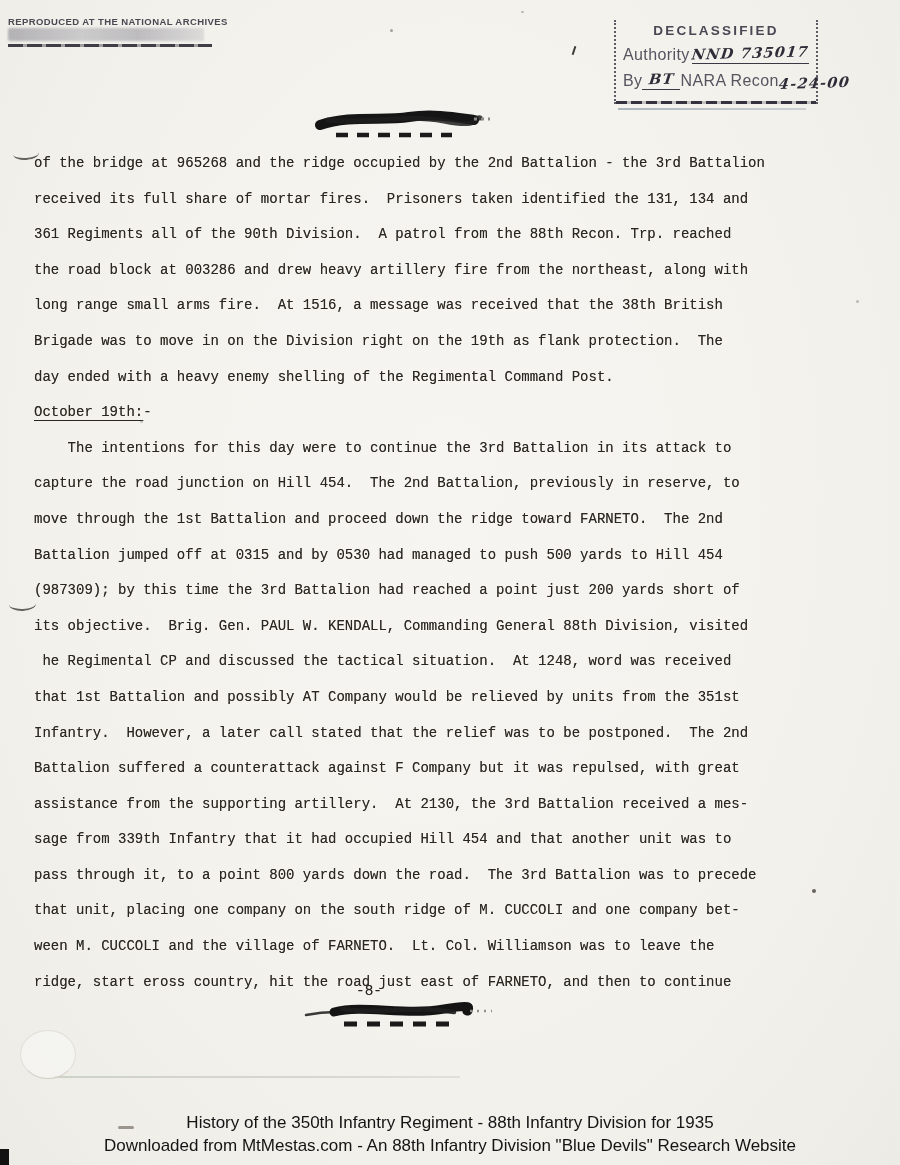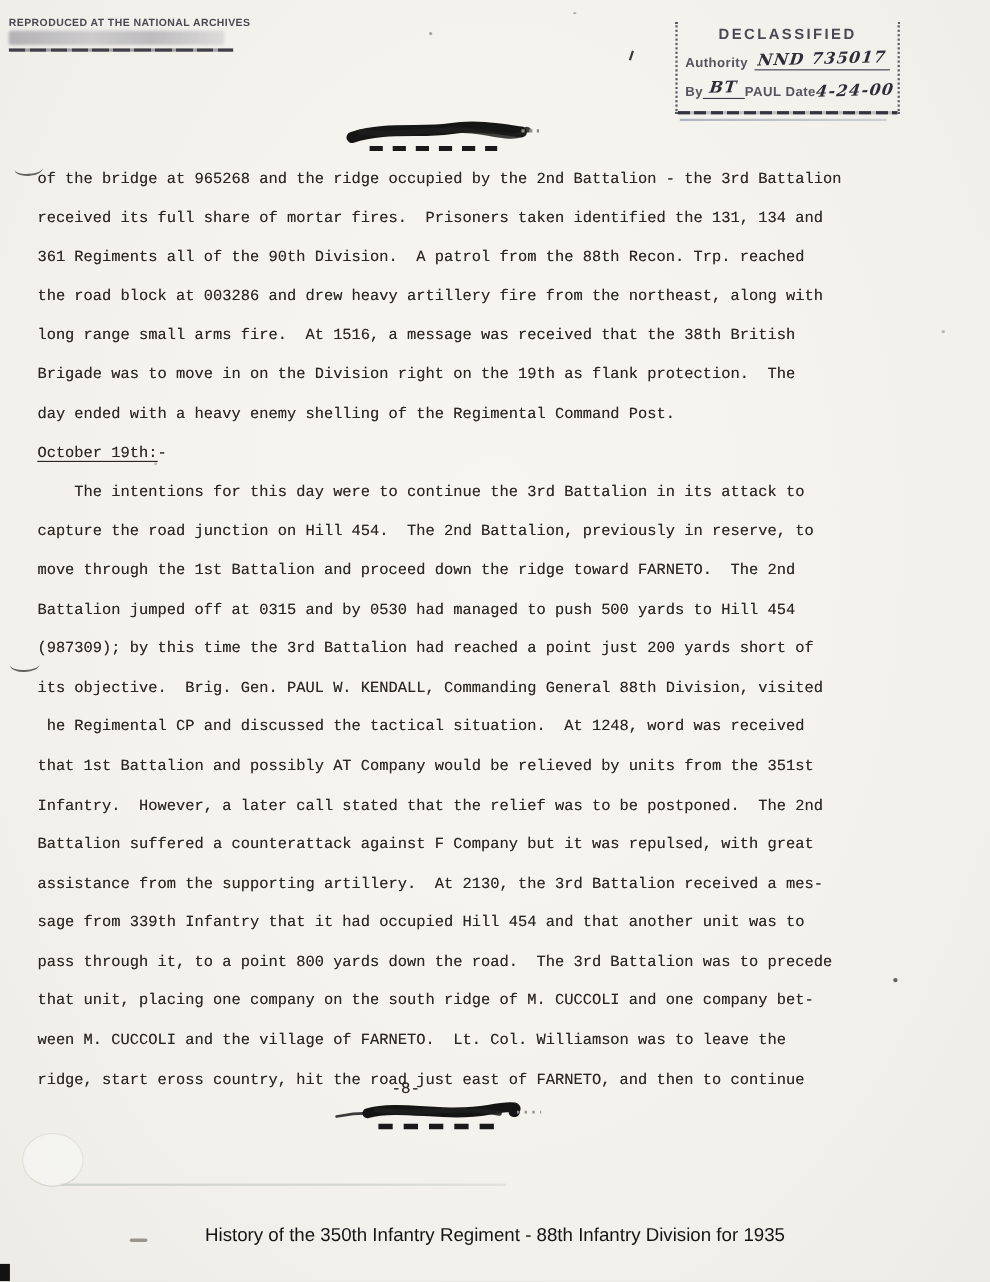--- a/index.html
+++ b/index.html
@@ -30,21 +30,21 @@
     border-left:2px dotted #5b5b64; border-right:2px dotted #5b5b64; padding:3px 7px 0 7px;
   }
   .decl-bottom { position:absolute; left:0; right:0; bottom:0; height:3px;
     background:repeating-linear-gradient(90deg,#34323e 0 11px, rgba(52,50,62,.25) 11px 15px); filter:blur(0.2px); }
   .decl-title {
     text-align:center; font-family:"Liberation Sans",sans-serif; font-weight:700;
     font-size:13.5px; letter-spacing:2.2px; color:#4a4854; filter:blur(0.35px);
   }
   .decl-row { display:flex; align-items:flex-end; margin-top:7px; }
   .decl-label {
-    font-family:"Liberation Sans",sans-serif; font-size:12px; font-weight:700;
+    font-family:"Liberation Sans",sans-serif; font-size:16px; font-weight:400;
     letter-spacing:0.4px; color:#56545f; filter:blur(0.3px); white-space:nowrap;
   }
   .hand {
     font-family:"DejaVu Serif",serif; font-style:italic; font-weight:600; font-size:14.5px;
     color:#2f2d38; letter-spacing:1.2px; display:inline-block; transform:skewX(-8deg) rotate(-1.5deg);
     white-space:nowrap; line-height:1;
   }
   .uline { border-bottom:1.6px solid #3a3844; }
   .grow { flex:1; text-align:center; }
   .byline-gap { width:6px; }
@@ -107,21 +107,21 @@
     <div class="decl-row">
       <span class="decl-label">Authority</span>
       <span class="byline-gap"></span>
       <span class="grow uline"><span class="hand">NND 735017</span></span>
     </div>
     <div class="decl-row">
       <span class="decl-label">By</span>
       <span class="byline-gap"></span>
       <span class="uline" style="min-width:38px;text-align:center;"><span class="hand">BT</span></span>
       <span class="byline-gap"></span>
-      <span class="decl-label">PAUL Date</span>
+      <span class="decl-label">NARA Recon</span>
       <span class="hand">4-24-00</span>
     </div>
     <div class="decl-bottom"></div>
   </div>
   <div class="stamp-underscan"></div>
 
   <svg class="scribble scribble-top" width="178" height="40">
     <path d="M6 20 C 35 10, 70 16, 95 12 S 145 13, 160 15" stroke="#151515" stroke-width="10" fill="none" stroke-linecap="round"></path>
     <path d="M14 15 C 50 20, 90 8, 130 16 S 158 11, 166 13" stroke="#1d1d1d" stroke-width="5" fill="none" stroke-linecap="round" opacity="0.85"></path>
     <path d="M160 14 H 176" stroke="#8a8a86" stroke-width="3" stroke-dasharray="3 4" fill="none"></path>
@@ -148,15 +148,16 @@
   <div class="speck" style="left:812px; top:889px; width:4px; height:4px; opacity:.9;"></div>
   <div class="speck" style="left:856px; top:300px; width:3px; height:3px; opacity:.35;"></div>
   <div class="speck" style="left:140px; top:420px; width:3px; height:3px; opacity:.3;"></div>
   <div class="faint-line-bottom"></div>
   <div class="hole-punch"></div>
   <div class="corner-mark"></div>
   <div class="footer-speck"></div>
 
   <div class="footer">
     <div>History of the 350th Infantry Regiment - 88th Infantry Division for 1935</div>
+    <div>Downloaded from MtMestas.com - An 88th Infantry Division "Blue Devils" Research Website</div>
   </div>
 
 </div>
 
 </body></html>

